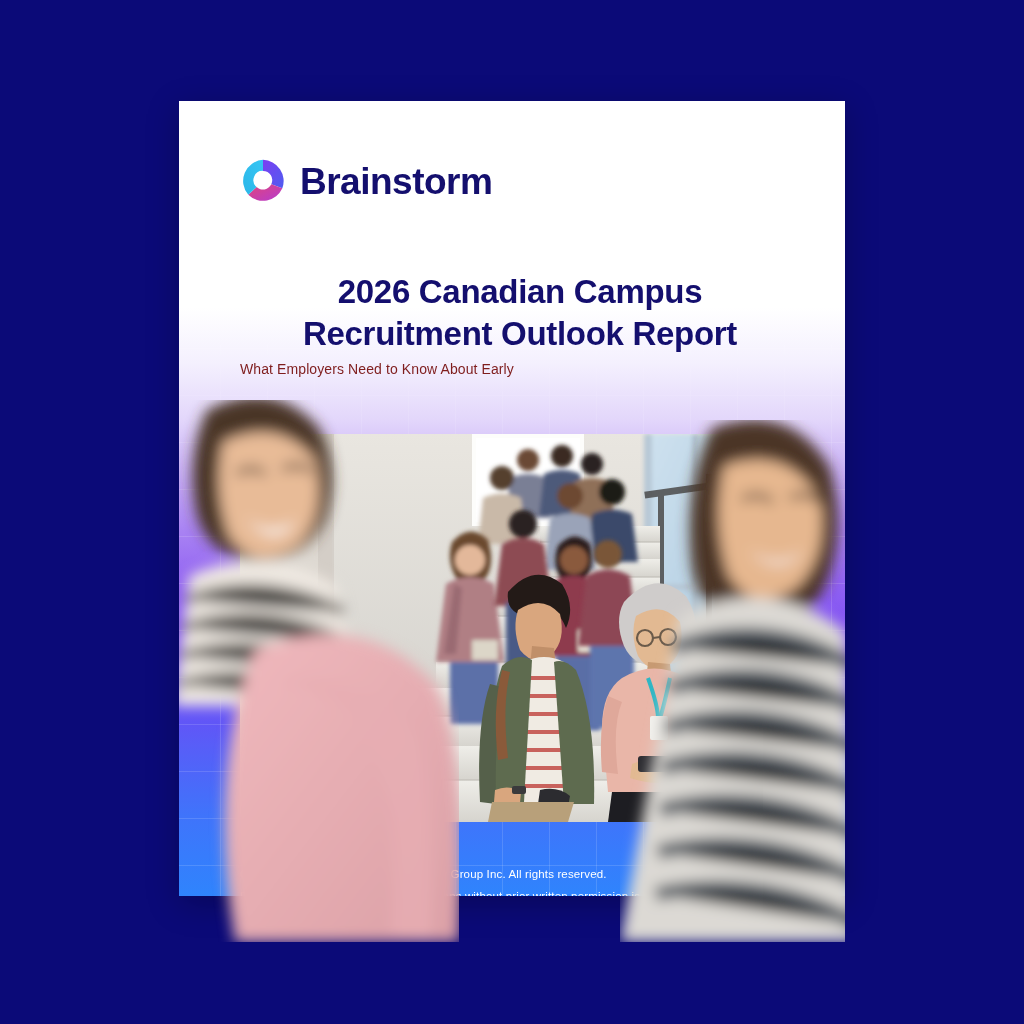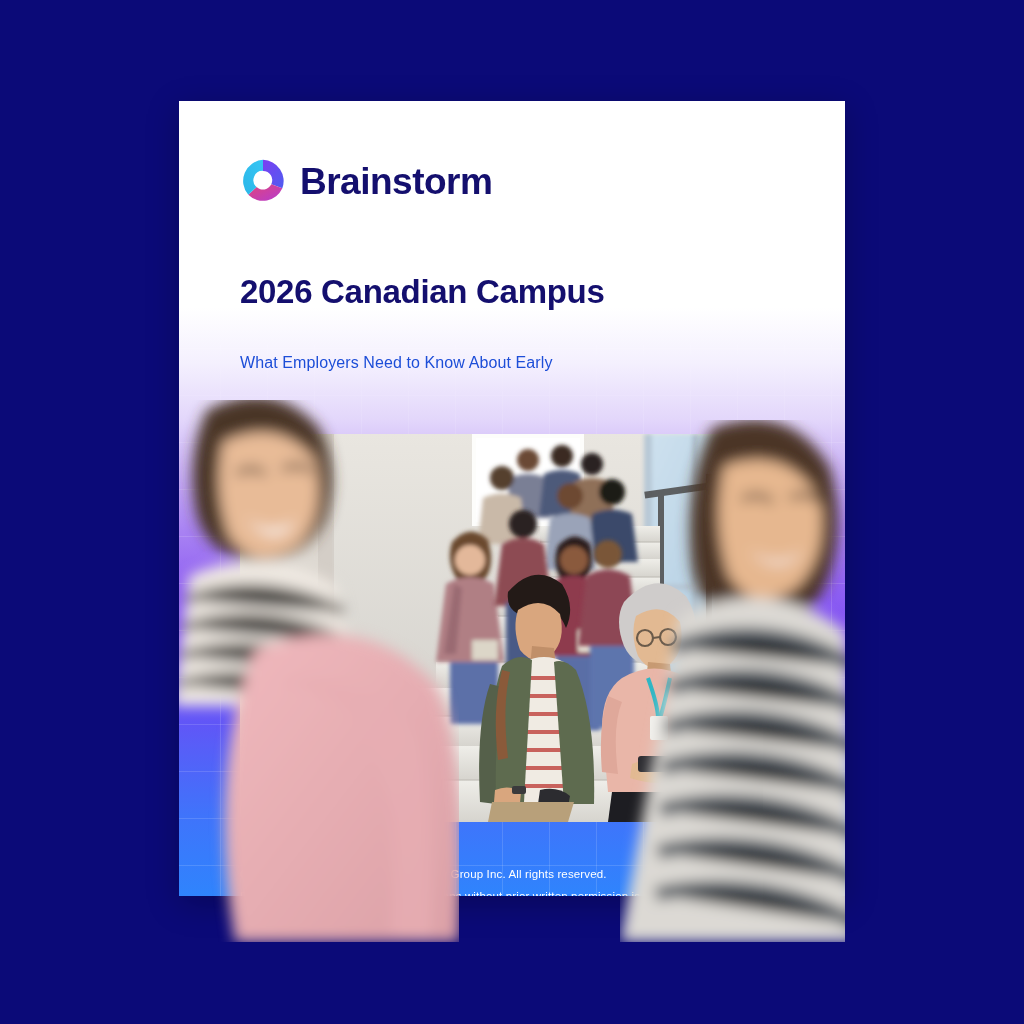--- a/index.html
+++ b/index.html
@@ -96,29 +96,30 @@
   #title {
     position: absolute;
     left: 61px;
     top: 148px;
     width: 560px;
     font-size: 33px;
     font-weight: bold;
     line-height: 1.28;
     color: #140f6e;
     letter-spacing: -0.3px;
+    text-align: center;
   }
   #subtitle {
     position: absolute;
     left: 61px;
-    top: 234px;
+    top: 244px;
     width: 470px;
-    font-size: 16px;
+    font-size: 14px;
     line-height: 1.45;
-    color: #1d4ed8;
+    color: #7f1d1d;
     letter-spacing: 0.1px;
   }
 
   
   #photo {
     position: absolute;
     left: 61px;
     top: 333px;
     width: 543px;
     height: 388px;
@@ -195,20 +196,21 @@
             <path d="M92 66 A46 46 0 0 1 18 80 L36 63 A20 20 0 0 0 68 57 Z" fill="url(#gC)"></path>
             <path d="M18 80 A46 46 0 0 1 50 4 L50 28 A20 20 0 0 0 36 63 Z" fill="url(#gB)"></path>
             <circle cx="50" cy="50" r="17" fill="#ffffff"></circle>
           </svg>
         </span>
         <span id="logo-text">Brainstorm</span>
       </div>
 
       <h1 id="title">
         <span>2026 Canadian Campus</span><br>
+        <span>Recruitment Outlook Report</span>
       </h1>
 
       <p id="subtitle">
         <span>What Employers Need to Know About Early</span><br>
       </p>
 
       <div id="photo">
         <svg viewBox="0 0 543 388" preserveAspectRatio="xMidYMid slice" aria-hidden="true">
           <defs>
             <linearGradient id="wall" x1="0" y1="0" x2="0" y2="1">

